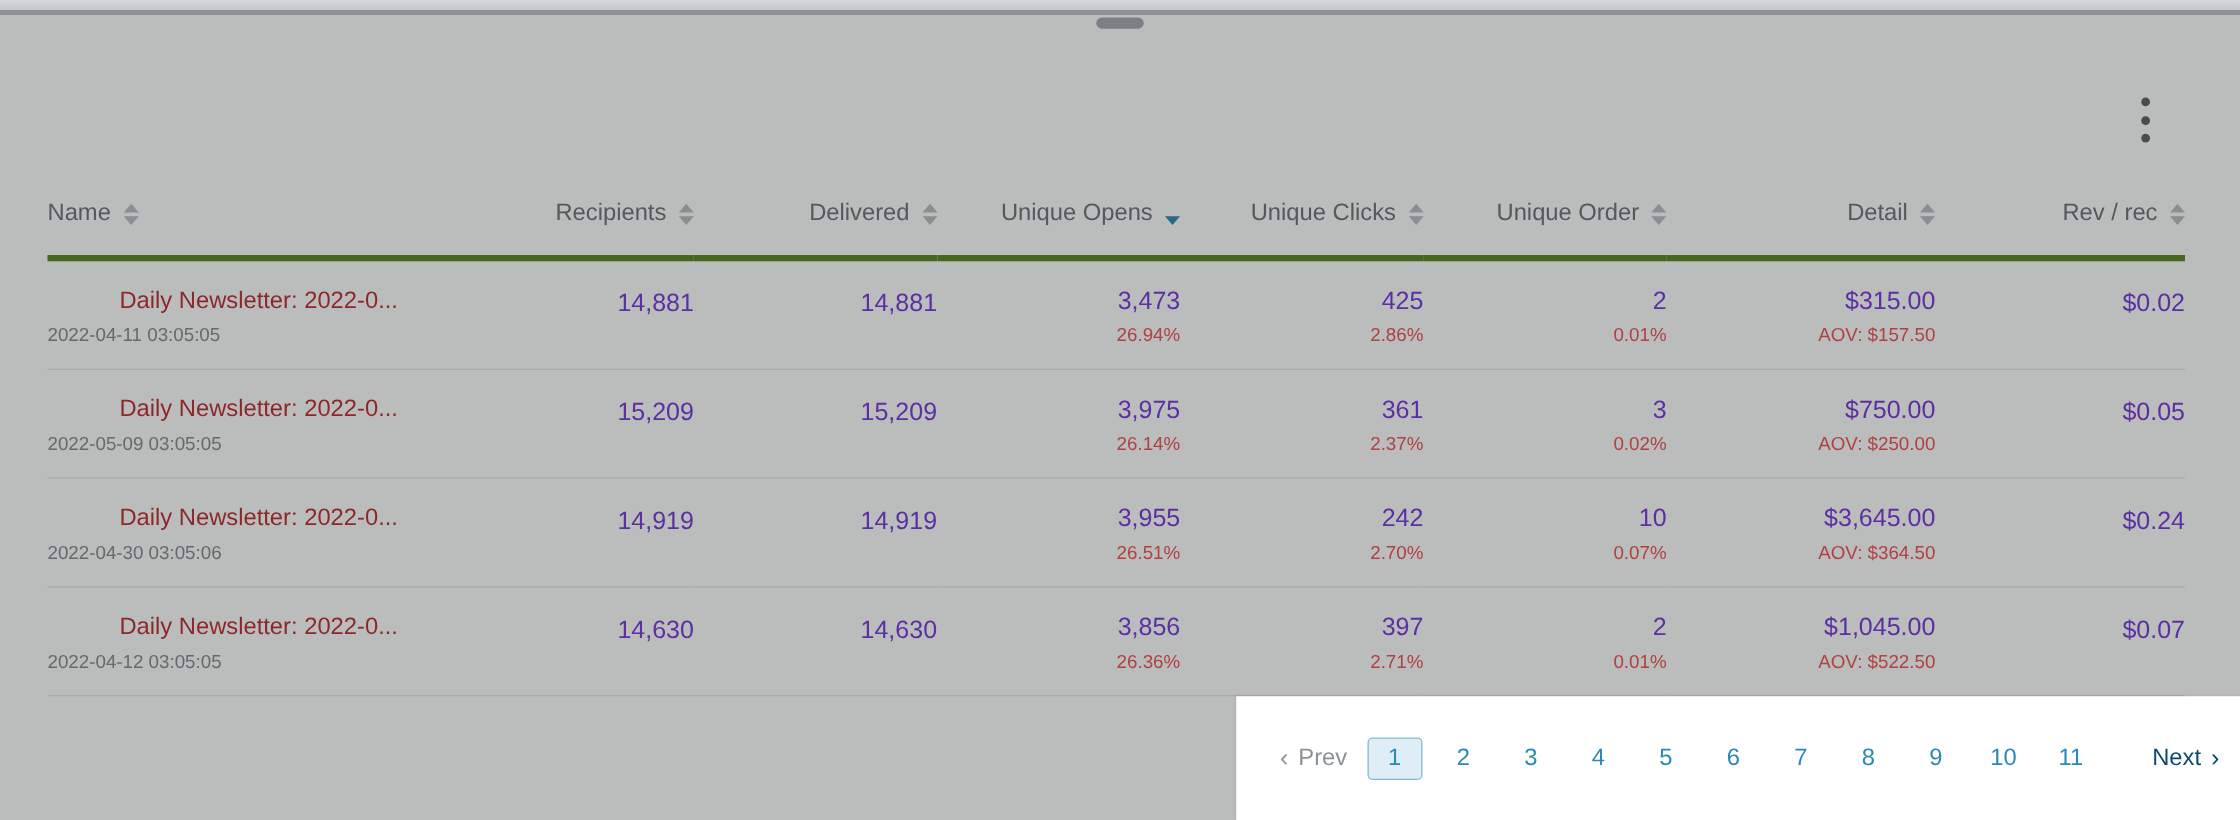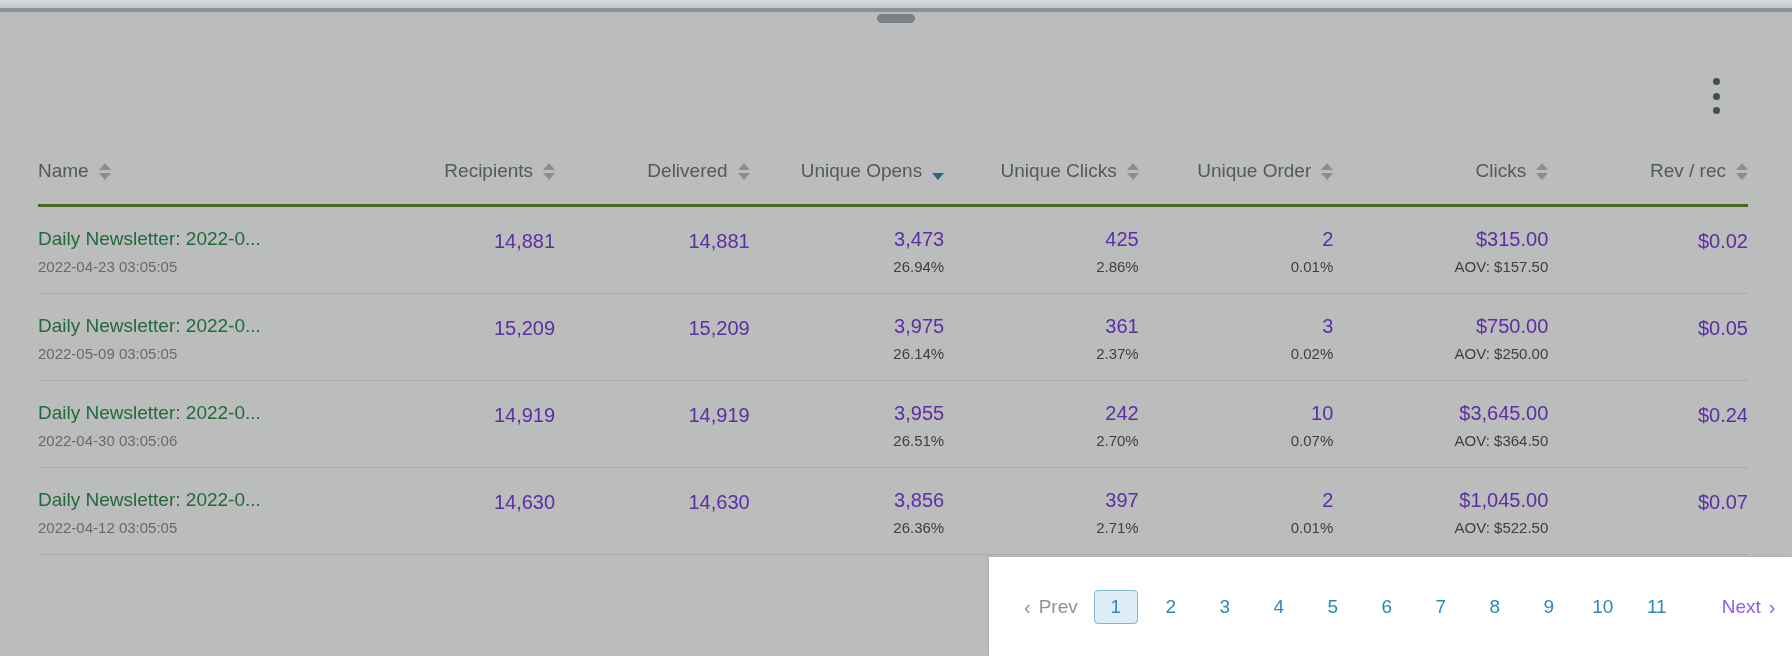--- a/index.html
+++ b/index.html
@@ -60,21 +60,21 @@
 
   
   table.perf{
     position:absolute;left:38px;top:148px;
     width:1710px;border-collapse:collapse;table-layout:fixed;
   }
   table.perf th{
     padding:0 0 22px 0;
     font-size:19px;font-weight:normal;color:#62676d;
     vertical-align:bottom;
-    border-bottom:3px solid #4d7c0f;
+    border-bottom:5px solid #4d7c0f;
     white-space:nowrap;
   }
   .th-inner{display:inline-flex;align-items:center;gap:10px;cursor:pointer;}
   .th-left .th-inner{float:left;}
   .th-right{text-align:right;}
   .th-right .th-inner{justify-content:flex-end;}
 
   .sort-ic{
     display:inline-flex;flex-direction:column;gap:3px;line-height:0;
   }
@@ -87,31 +87,31 @@
   .sort-ic.active .dn{border-top-color:#1f7fa8;}
 
   table.perf td{
     padding:20px 0 18px 0;
     border-bottom:1px solid #e3e6e8;
     vertical-align:top;
   }
   tr.row:last-child td{border-bottom:1px solid #e3e6e8;}
 
   .camp-name{
-    display:block;font-size:19px;color:#15803d;cursor:pointer;
-    line-height:1.25;white-space:nowrap;overflow:hidden;text-overflow:ellipsis;
+    display:block;font-size:19px;color:#b91c1c;cursor:pointer;
+    line-height:1.25;white-space:nowrap;overflow:hidden;text-overflow:ellipsis;text-align:center;
   }
   .camp-date{
     display:block;font-size:15px;color:#7d8287;margin-top:7px;white-space:nowrap;
   }
   .num-main{
     display:block;text-align:right;font-size:20px;color:#6d28d9;line-height:1.2;
   }
   .num-sub{
-    display:block;text-align:right;font-size:15px;color:#404040;margin-top:7px;
+    display:block;text-align:right;font-size:15px;color:#ef4444;margin-top:7px;
   }
   td.single .num-main{padding-top:2px;}
 
   
   col.c-name{width:330px;}
   col.c-rec{width:175px;}
   col.c-del{width:190px;}
   col.c-uo{width:190px;}
   col.c-uc{width:190px;}
   col.c-uord{width:190px;}
@@ -127,21 +127,21 @@
     box-shadow:-1px -1px 2px rgba(0,0,0,0.06);
   }
   .pg-inner{
     display:flex;align-items:center;gap:0;margin-left:25px;
   }
   .pg-prev,.pg-next{
     display:inline-flex;align-items:center;gap:8px;
     font-size:19px;cursor:pointer;padding:6px 10px;
   }
   .pg-prev{color:#8d9297;}
-  .pg-next{color:#8b5cf6;}
+  .pg-next{color:#0c4a6e;}
   .chev{font-size:20px;line-height:1;}
   .pg-num{
     display:inline-flex;align-items:center;justify-content:center;
     min-width:30px;height:32px;padding:0 6px;margin:0 6px;
     font-size:19px;color:#2b88b8;cursor:pointer;
   }
   .pg-num.current{
     color:#2b88b8;background:#dfeef6;border:1px solid #7fb9d6;border-radius:4px;
   }
   .pg-gap{width:28px;}
@@ -224,21 +224,21 @@
           <span class="th-inner">
             <span>Unique Order</span>
             <span class="sort-ic">
               <span class="up"></span>
               <span class="dn"></span>
             </span>
           </span>
         </th>
         <th class="th-right">
           <span class="th-inner">
-            <span>Clicks</span>
+            <span>Detail</span>
             <span class="sort-ic">
               <span class="up"></span>
               <span class="dn"></span>
             </span>
           </span>
         </th>
         <th class="th-right">
           <span class="th-inner">
             <span>Rev / rec</span>
             <span class="sort-ic">
@@ -247,21 +247,21 @@
             </span>
           </span>
         </th>
       </tr>
     </thead>
     <tbody>
 
       <tr class="row">
         <td>
           <span class="camp-name">Daily Newsletter: 2022-0...</span>
-          <span class="camp-date">2022-04-23 03:05:05</span>
+          <span class="camp-date">2022-04-11 03:05:05</span>
         </td>
         <td class="single">
           <span class="num-main">14,881</span>
         </td>
         <td class="single">
           <span class="num-main">14,881</span>
         </td>
         <td>
           <span class="num-main">3,473</span>
           <span class="num-sub">26.94%</span>

